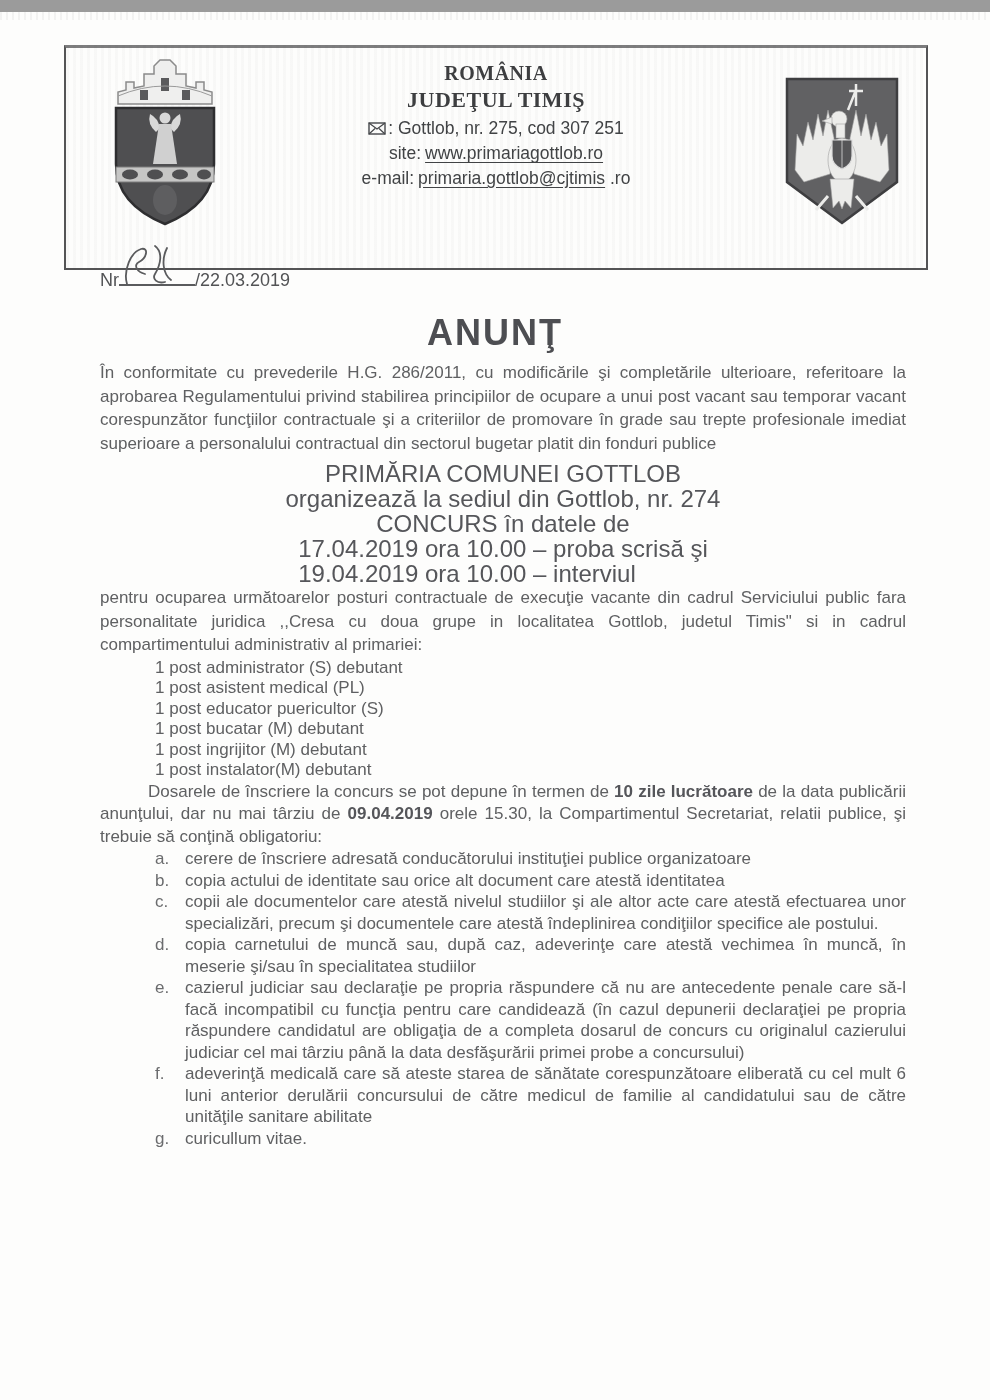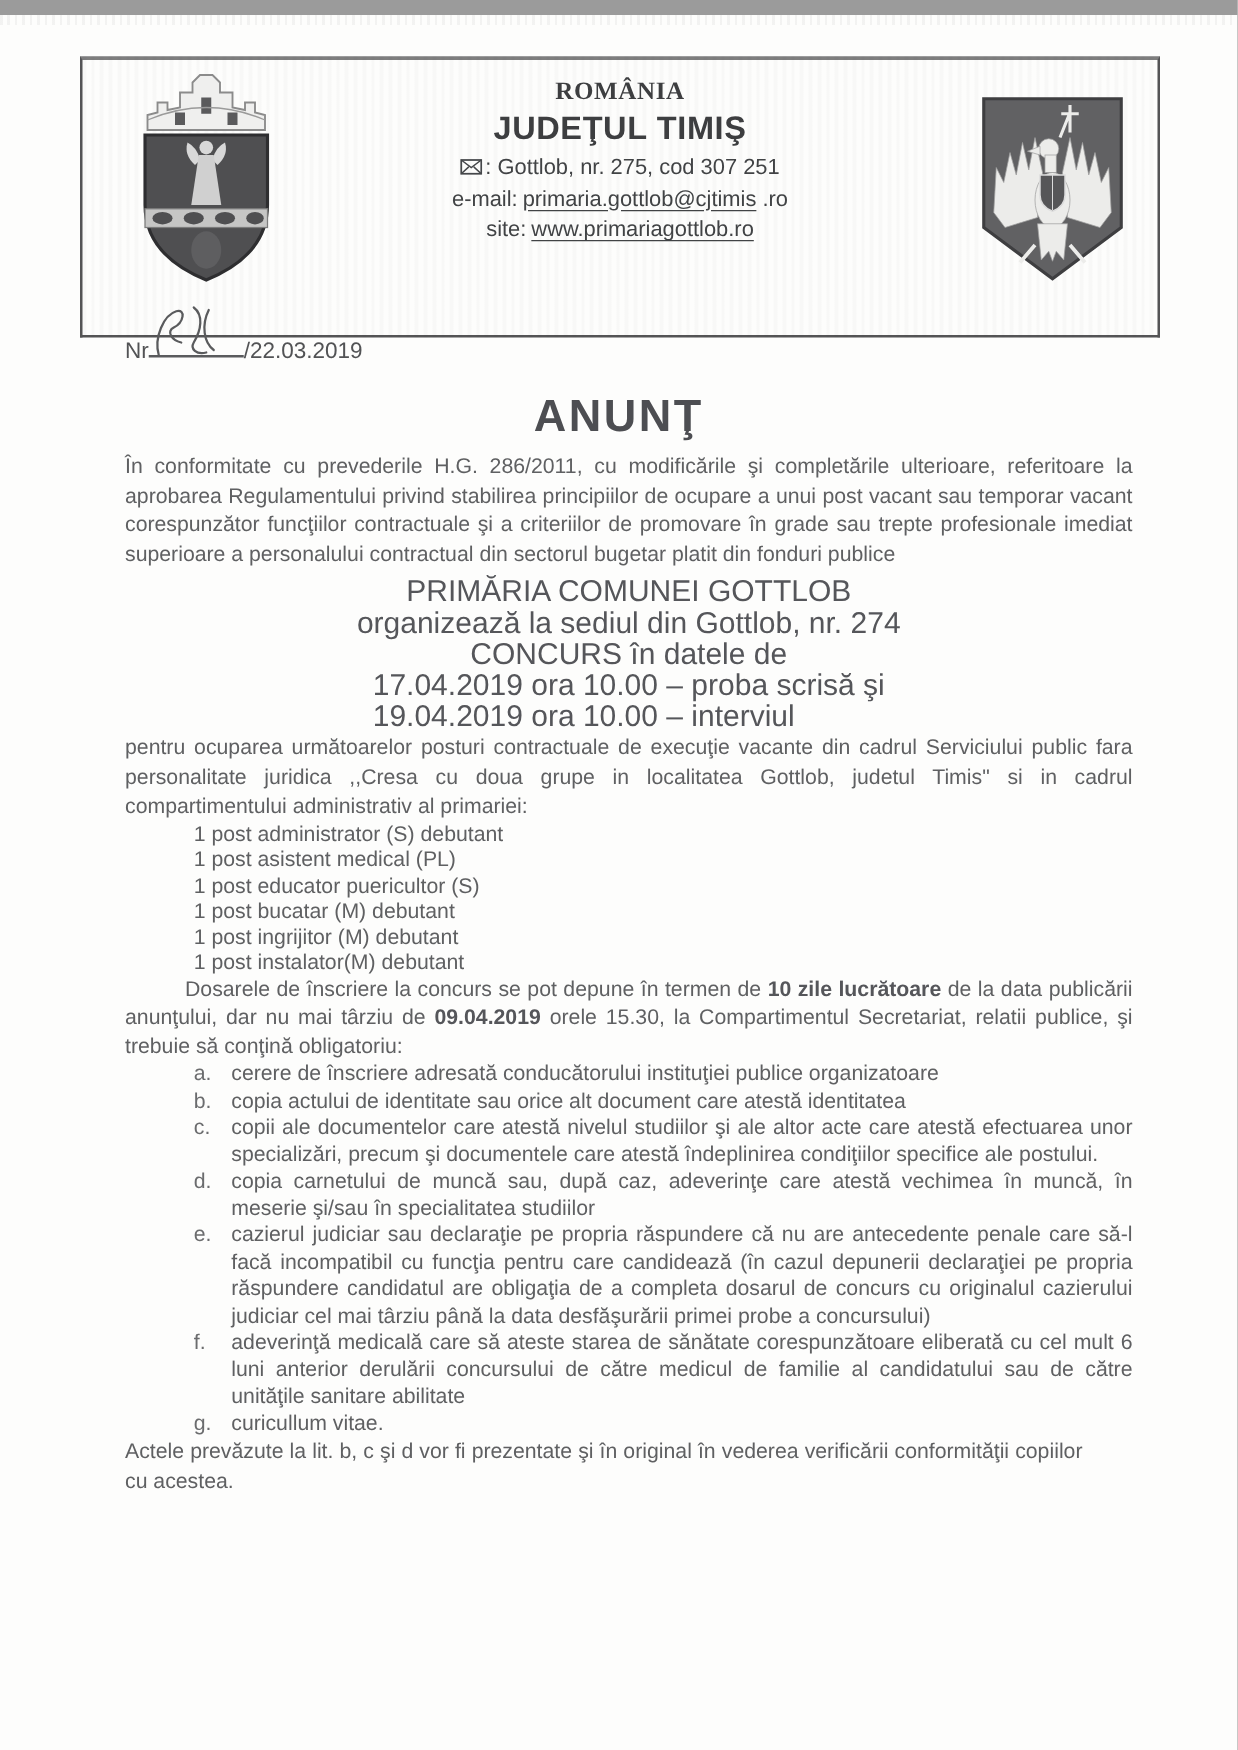--- a/index.html
+++ b/index.html
@@ -20,21 +20,21 @@
     background:
       repeating-linear-gradient(90deg, rgba(120,120,120,.04) 0 3px, transparent 3px 7px);
   }
   .crest-left{position:absolute;left:34px;top:4px;}
   .crest-right{position:absolute;right:24px;top:28px;}
   .head-center{
     position:absolute;left:170px;right:170px;top:12px;
     text-align:center;line-height:1.3;
   }
   .head-country{font-family:"Liberation Serif","DejaVu Serif",serif;font-weight:bold;font-size:20px;color:#3d3e40;letter-spacing:.5px;}
-  .head-county,.head-commune{font-family:Liberation Sans, sans-serif;font-weight:bold;font-size:26px;color:#3d3e40;letter-spacing:.5px;}
+  .head-county,.head-commune{font-family:Liberation Serif, serif;font-weight:bold;font-size:22px;color:#3d3e40;letter-spacing:.5px;}
   .contact-line{font-size:17.5px;color:#414345;margin-top:2px;}
   .contact-line .lbl{margin-right:4px;}
   .glyph{display:inline-block;vertical-align:-1px;margin-right:2px;color:#414345;}
   .u-link{color:#414345;text-decoration:underline;text-underline-offset:3px;}
   
   .ref-line{position:absolute;left:100px;top:258px;font-size:18px;color:#525355;}
   .ref-blank{display:inline-block;position:relative;width:76px;border-bottom:2px solid #5a5b5d;height:14px;}
   .scribble{position:absolute;left:2px;top:-26px;}
   
   .doc-title{
@@ -96,25 +96,25 @@
           <svg width="18" height="13" viewBox="0 0 18 13">
               <rect x="1" y="1" width="16" height="11" fill="none" stroke="#45474a" stroke-width="1.4"></rect>
               <path d="M1 1 L9 7 L17 1 M1 12 L7 6.5 M17 12 L11 6.5" fill="none" stroke="#45474a" stroke-width="1.2"></path>
             </svg>
         </span><span>:</span>
         <span>Gottlob, nr. 275, cod 307 251</span>
       </div>
 
 
       <div class="contact-line">
+        <span class="lbl">site:</span><a class="u-link" href="#">www.primariagottlob.ro</a>
+      </div>
+
+      <div class="contact-line">
         <span class="lbl">e-mail:</span><a class="u-link" href="#">primaria.gottlob@cjtimis</a><span> .ro</span>
-      </div>
-
-      <div class="contact-line">
-        <span class="lbl">site:</span><a class="u-link" href="#">www.primariagottlob.ro</a>
       </div>
     </div>
 
     <svg class="crest-right" width="120" height="152" viewBox="0 0 120 152">
       <path d="M5 3 H115 V106 L60 147 L5 106 Z" fill="#616163" stroke="#3e3e40" stroke-width="2.5"></path>
       <g fill="#ececea" stroke="#a0a0a0" stroke-width=".6">
         <path d="M52 62 L46 34 L41 60 L36 38 L31 64 L26 46 L21 70 L15 58 L13 94 L22 106 L48 98 Z"></path>
         <path d="M68 62 L74 34 L79 60 L84 38 L89 64 L94 46 L99 70 L105 58 L107 94 L98 106 L72 98 Z"></path>
         <ellipse cx="60" cy="84" rx="14" ry="22"></ellipse>
         <path d="M48 103 L72 103 L69 132 L63 125 L60 133 L57 125 L51 132 Z"></path>
@@ -188,15 +188,14 @@
       <li>
           <span class="letter">f.</span>
           <span class="req-text">adeverinţă medicală care să ateste starea de sănătate corespunzătoare eliberată cu cel mult 6 luni anterior derulării concursului de către medicul de familie al candidatului sau de către unităţile sanitare abilitate</span>
         </li>
       <li>
           <span class="letter">g.</span>
           <span class="req-text">curicullum vitae.</span>
         </li>
     </ol>
 
-    <p class="just closing">Actele prevăzute la lit.  b, c şi d vor fi prezentate şi în original în vederea verificării conformităţii copiilor cu acestea.</p>
   </div>
 </div>
 
 </body></html>

